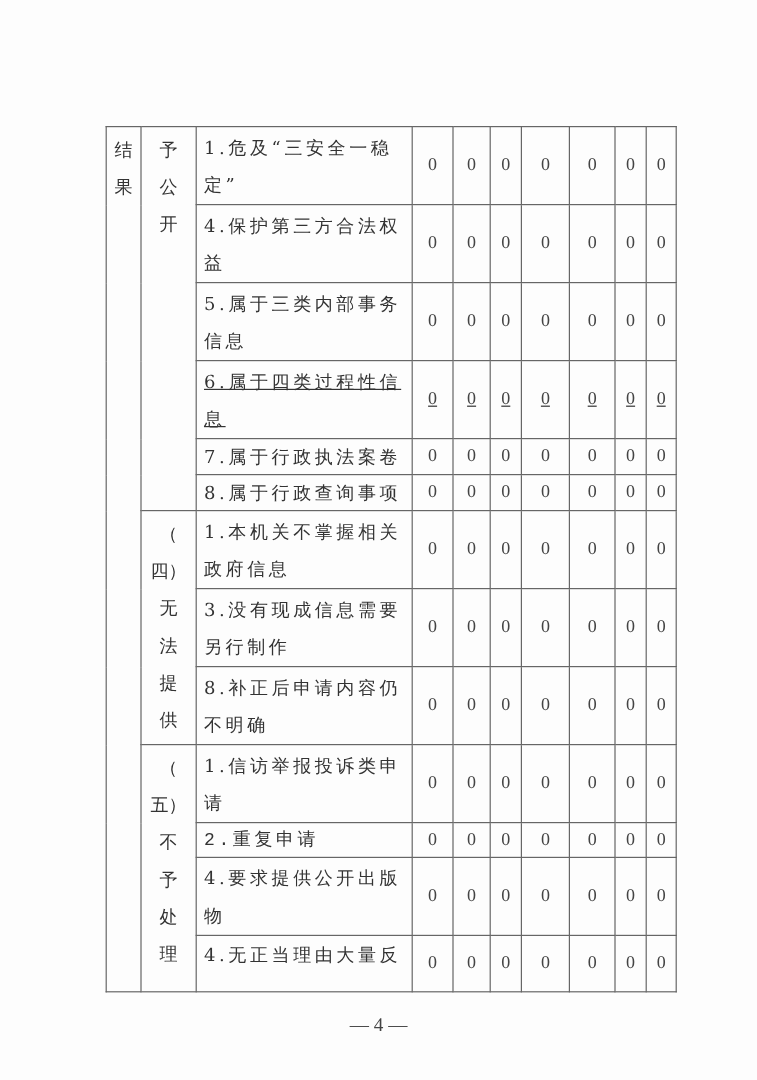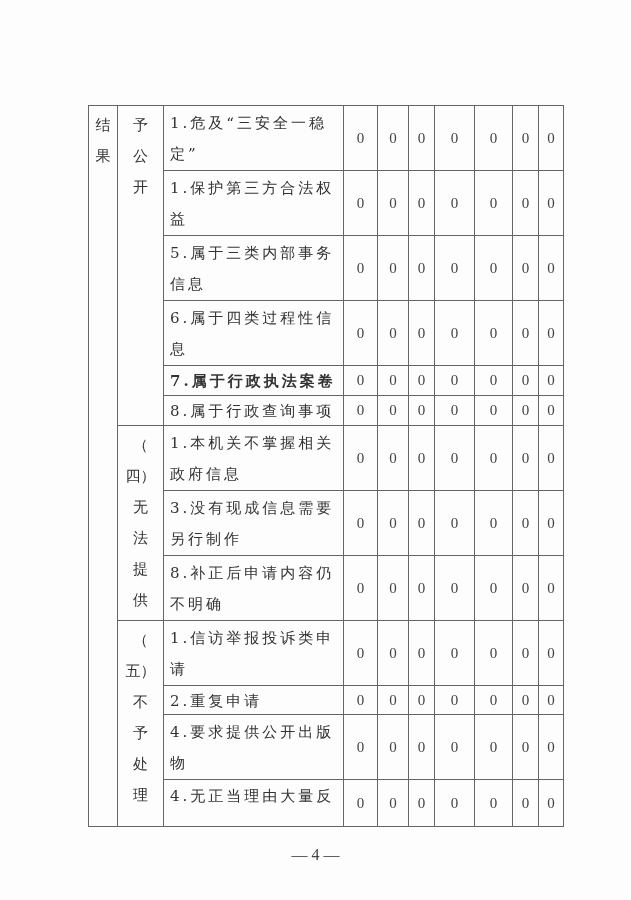--- a/index.html
+++ b/index.html
@@ -42,51 +42,51 @@
         <td class="c-c">1.危及“三安全一稳定”</td>
         <td class="num w1">0</td>
         <td class="num w2">0</td>
         <td class="num w3">0</td>
         <td class="num w4">0</td>
         <td class="num w5">0</td>
         <td class="num w6">0</td>
         <td class="num w7">0</td>
       </tr>
       <tr style="height: 63px;">
-        <td class="c-c">1.保护第三方合法权益</td>
+        <td class="c-c">4.保护第三方合法权益</td>
         <td class="num w1">0</td>
         <td class="num w2">0</td>
         <td class="num w3">0</td>
         <td class="num w4">0</td>
         <td class="num w5">0</td>
         <td class="num w6">0</td>
         <td class="num w7">0</td>
       </tr>
       <tr style="height: 62px;">
         <td class="c-c">5.属于三类内部事务信息</td>
         <td class="num w1">0</td>
         <td class="num w2">0</td>
         <td class="num w3">0</td>
         <td class="num w4">0</td>
         <td class="num w5">0</td>
         <td class="num w6">0</td>
         <td class="num w7">0</td>
       </tr>
-      <tr style="height: 62px;">
+      <tr style="height: 62px; text-decoration: underline;">
         <td class="c-c">6.属于四类过程性信息</td>
         <td class="num w1">0</td>
         <td class="num w2">0</td>
         <td class="num w3">0</td>
         <td class="num w4">0</td>
         <td class="num w5">0</td>
         <td class="num w6">0</td>
         <td class="num w7">0</td>
       </tr>
       <tr style="height: 30px;">
-        <td class="c-c" style="line-height: 27px; padding-top: 0px; font-weight: bold;">7.属于行政执法案卷</td>
+        <td class="c-c" style="line-height: 27px; padding-top: 0px;">7.属于行政执法案卷</td>
         <td class="num w1">0</td>
         <td class="num w2">0</td>
         <td class="num w3">0</td>
         <td class="num w4">0</td>
         <td class="num w5">0</td>
         <td class="num w6">0</td>
         <td class="num w7">0</td>
       </tr>
       <tr style="height: 30px;">
         <td class="c-c" style="line-height: 27px; padding-top: 0px;">8.属于行政查询事项</td>
@@ -152,21 +152,21 @@
         <td class="c-c">1.信访举报投诉类申请</td>
         <td class="num w1">0</td>
         <td class="num w2">0</td>
         <td class="num w3">0</td>
         <td class="num w4">0</td>
         <td class="num w5">0</td>
         <td class="num w6">0</td>
         <td class="num w7">0</td>
       </tr>
       <tr style="height: 29px;">
-        <td class="c-c" style="line-height: 26px; padding-top: 0px;">2.重复申请</td>
+        <td class="c-c" style="line-height: 26px; padding-top: 0px; font-family: Liberation Mono, monospace;">2.重复申请</td>
         <td class="num w1">0</td>
         <td class="num w2">0</td>
         <td class="num w3">0</td>
         <td class="num w4">0</td>
         <td class="num w5">0</td>
         <td class="num w6">0</td>
         <td class="num w7">0</td>
       </tr>
       <tr style="height: 62px;">
         <td class="c-c">4.要求提供公开出版物</td>

